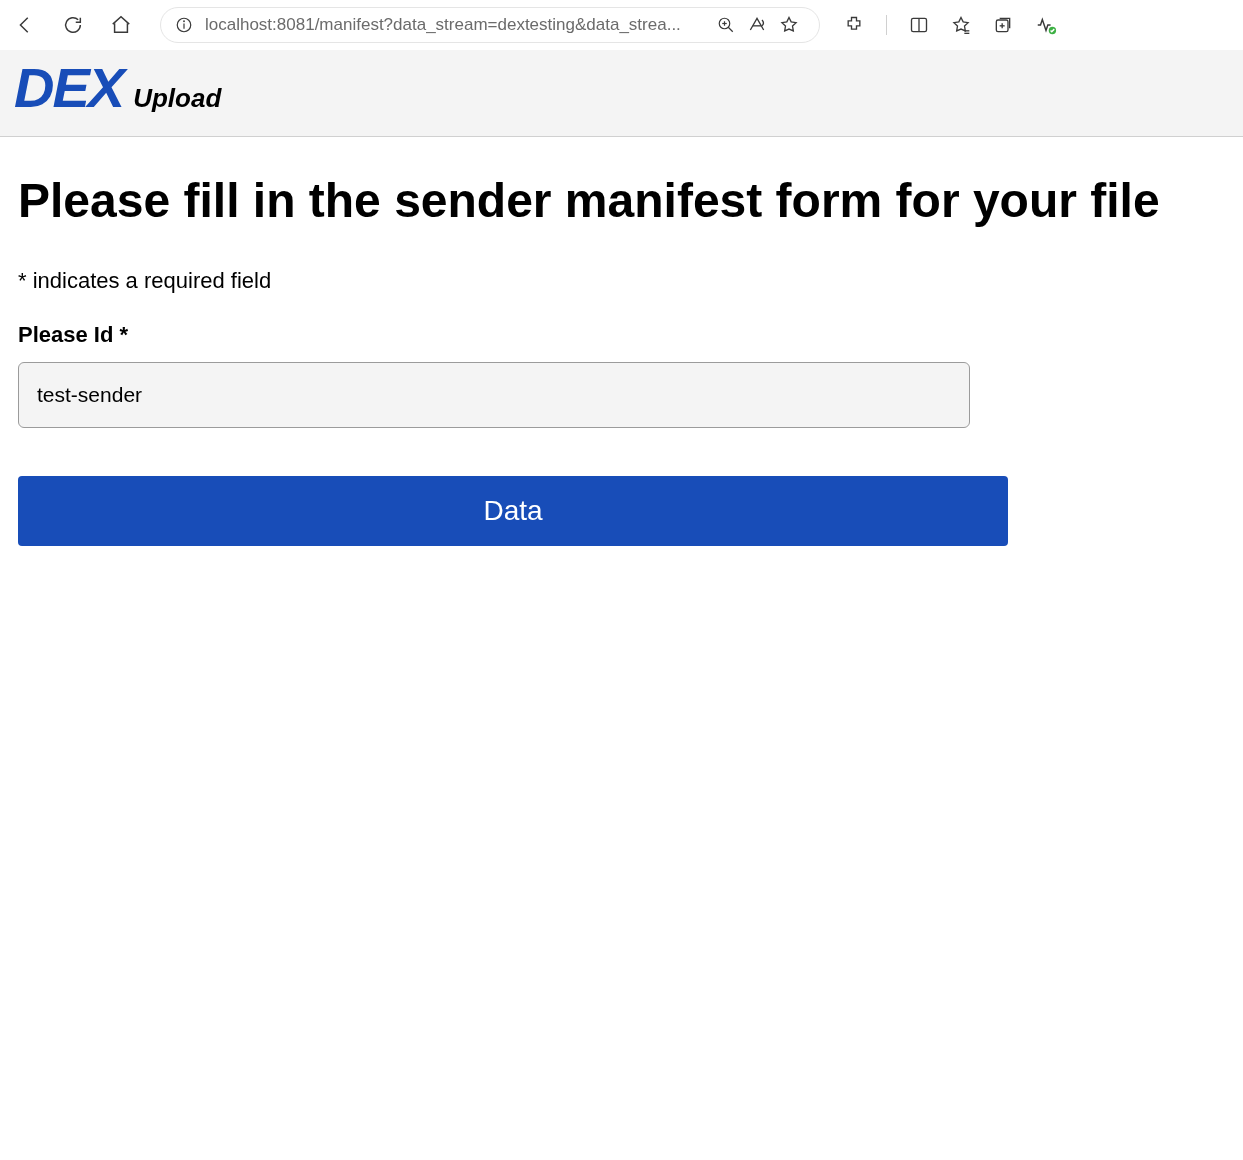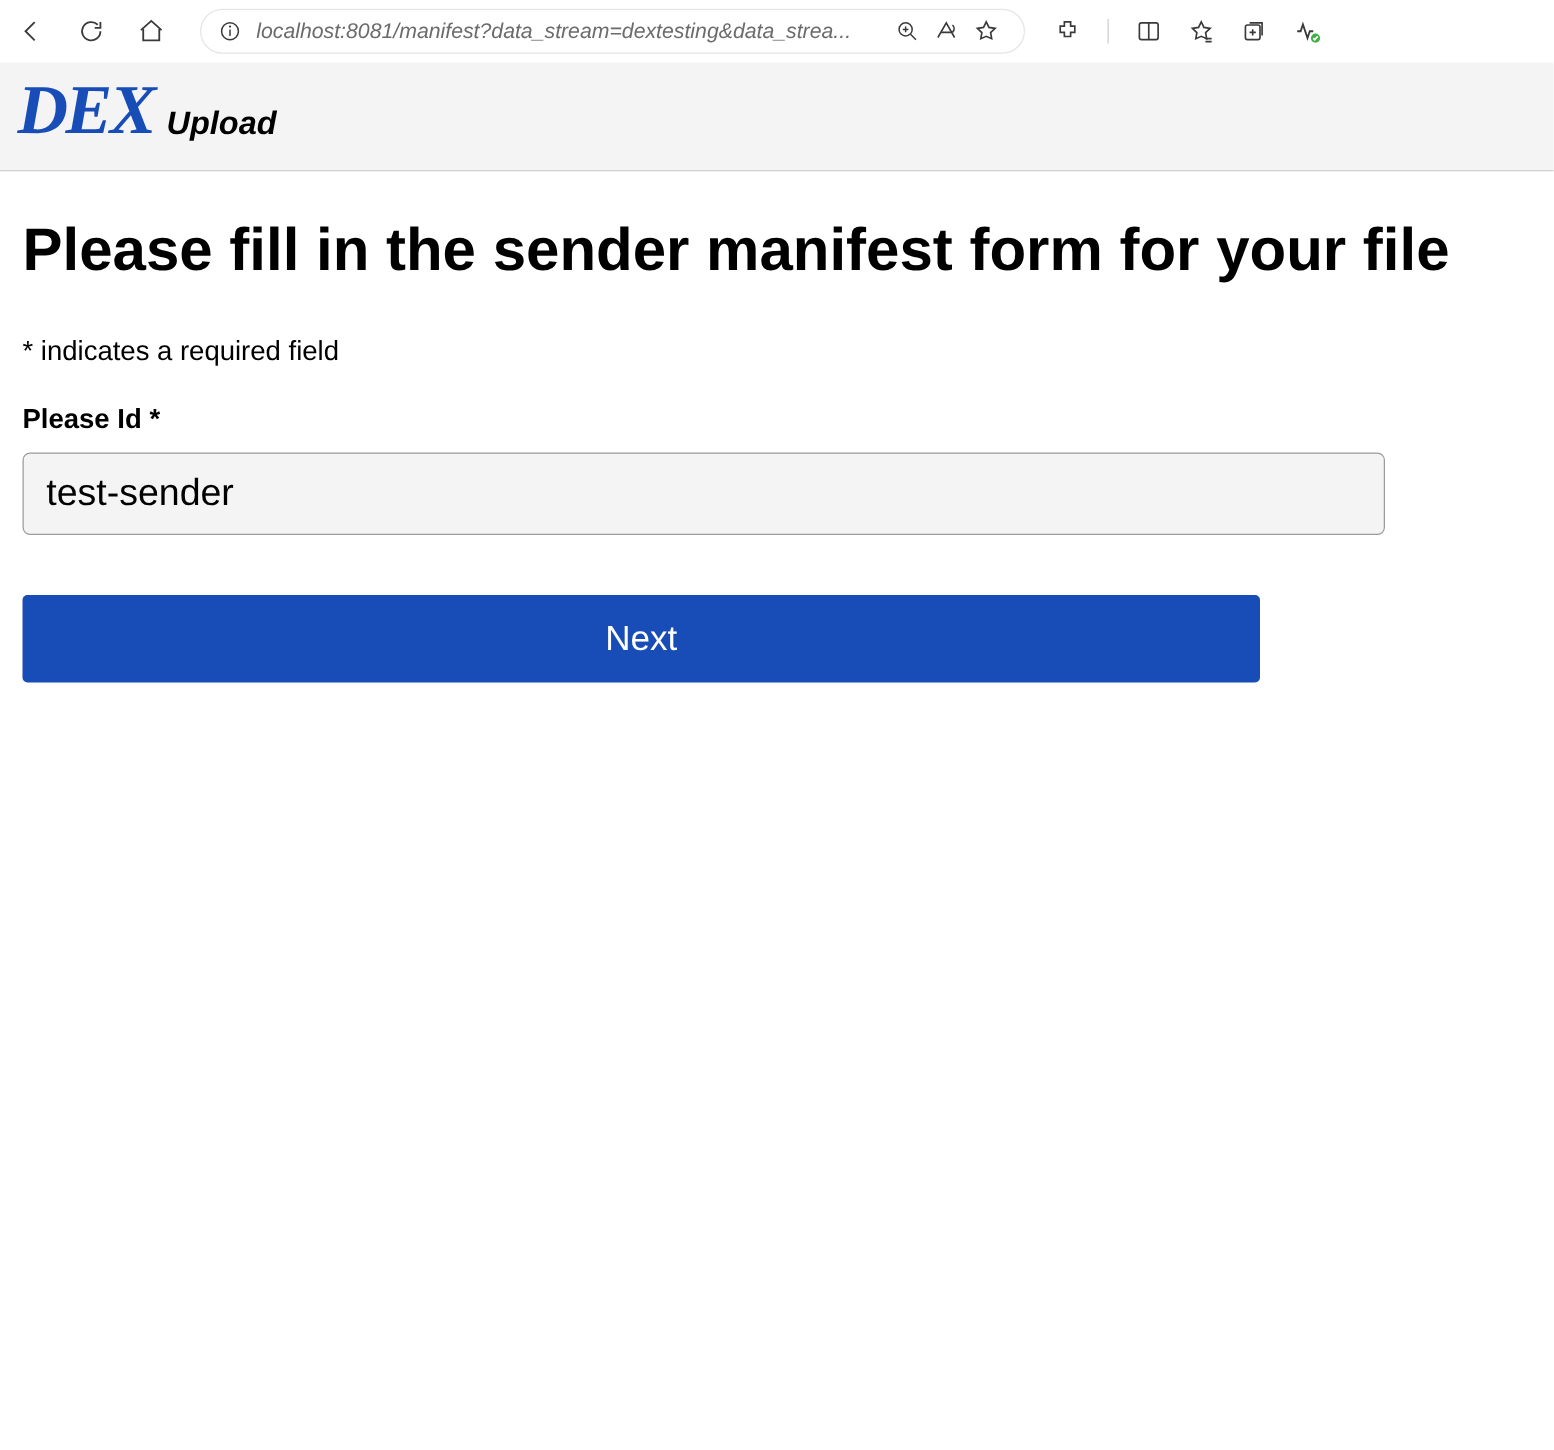--- a/index.html
+++ b/index.html
@@ -29,21 +29,20 @@
       margin-left: 10px;
       display: flex;
       align-items: center;
       gap: 12px;
       height: 36px;
       border-radius: 18px;
       background: #fff;
       border: 1px solid #e5e5e5;
       padding: 0 20px 0 14px;
       width: 660px;
-      font-style: italic;
     }
     .url-text {
       font-size: 17px;
       color: #6b6b6b;
       white-space: nowrap;
       overflow: hidden;
       text-overflow: ellipsis;
     }
     .browser-bar .right-icons {
       display: flex;
@@ -57,21 +56,21 @@
     
     .app-header {
       display: flex;
       align-items: flex-end;
       gap: 10px;
       padding: 10px 14px 20px 14px;
       background: #f4f4f4;
       border-bottom: 1px solid #d0d0d0;
     }
     .dex-logo {
-      font-family: Liberation Serif, serif;
+      font-family: Liberation Sans, sans-serif;
       font-weight: 900;
       font-size: 56px;
       font-style: italic;
       color: #184db8;
       letter-spacing: -2px;
       line-height: 1;
     }
     .upload-word {
       font-family: Arial, sans-serif;
       font-weight: 700;
@@ -97,26 +96,26 @@
     .field {
       margin-bottom: 28px;
     }
     .field-label {
       font-size: 22px;
       font-weight: 700;
       margin-bottom: 14px;
       display: block;
     }
     .field-input {
-      width: 1090px;
+      width: 952px;
       max-width: 100%;
       height: 66px;
       border: 1px solid #9b9b9b;
       border-radius: 6px;
-      font-size: 30px;
+      font-size: 21px;
       padding: 0 18px;
       background: #f4f4f4;
       color: #000;
       outline: none;
     }
     .field-input.autofill {
       background: #e6f0ff;
       border-color: #86b0e6;
     }
     .next-btn {
@@ -240,14 +239,14 @@
   <div class="field">
     <label class="field-label">Please Id *</label>
     <input class="field-input" value="test-sender" style="">
   </div>
 
 
 
   <div class="field">
   </div>
 
-  <button class="next-btn">Next</button>
+  <button class="next-btn">Data</button>
 </div>
 
 </body></html>

